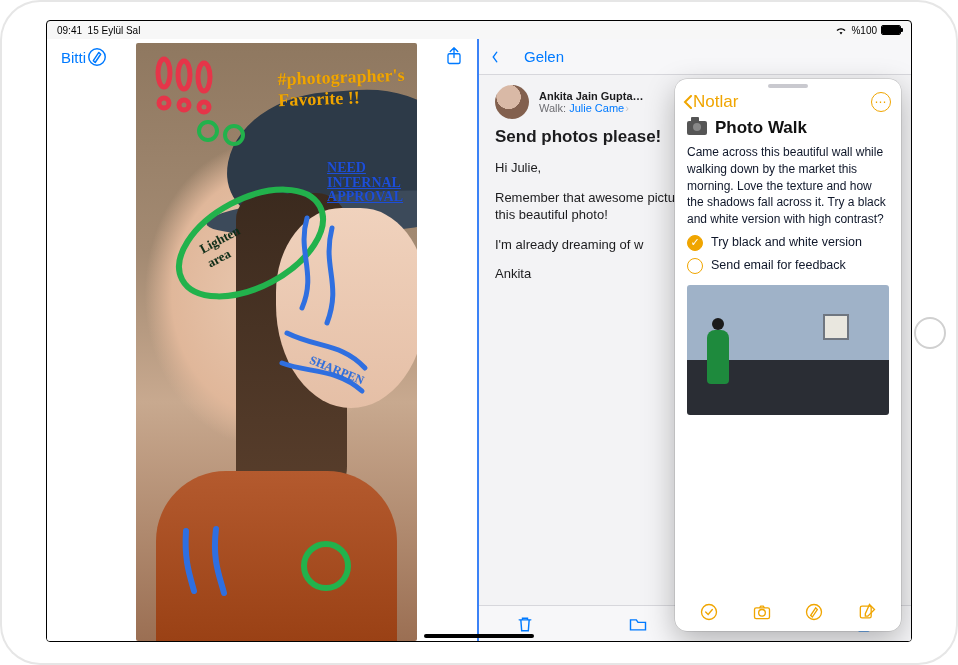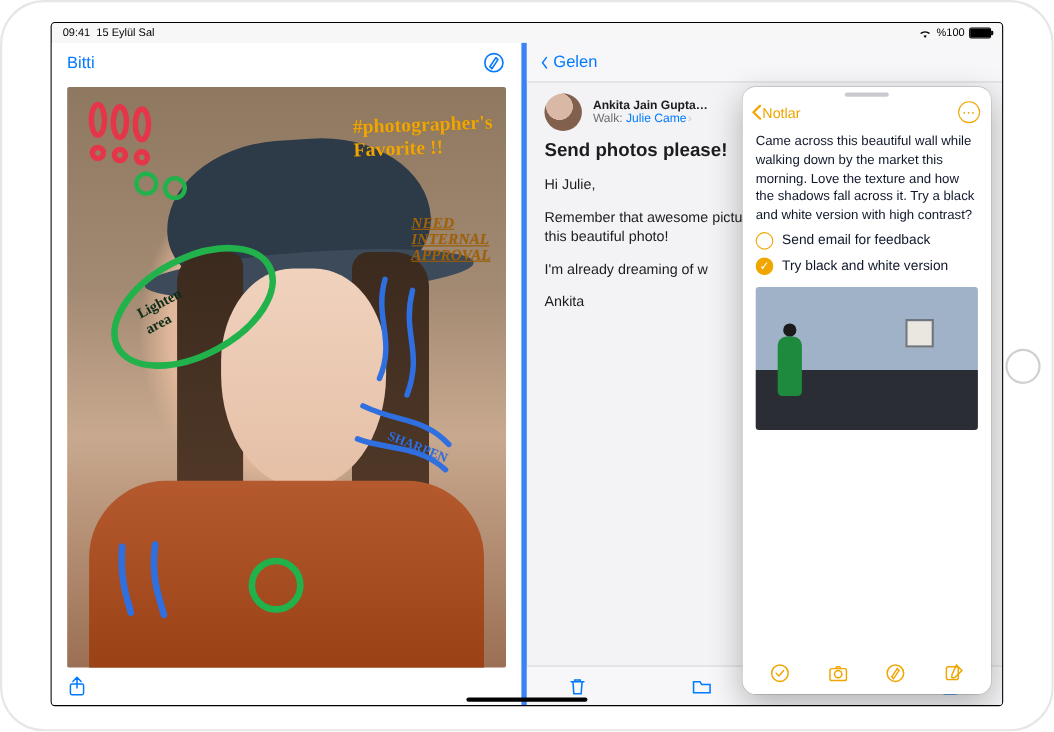--- a/index.html
+++ b/index.html
@@ -26,46 +26,46 @@
   .status-right { display: flex; align-items: center; gap: 4px; }
   .wifi { width: 12px; height: 9px; }
   .battery { width: 20px; height: 10px; border: 1px solid #000; border-radius: 2px; position: relative; }
   .battery::after { content: ""; position: absolute; right: -3px; top: 2px; width: 2px; height: 4px; background: #000; border-radius: 0 1px 1px 0; }
   .battery-fill { background: #000; width: 100%; height: 100%; border-radius: 1px; }
 
   .split {
     position: absolute; top: 18px; bottom: 0; left: 0; right: 0; display: flex;
   }
   
-  .left-pane { width: 432px; height: 100%; background: #fff; display: flex; flex-direction: column; border-right: 5px solid #3b82f6; }
+  .left-pane { width: 432px; height: 100%; background: #fff; display: flex; flex-direction: row; border-right: 2px solid #3b82f6; }
   .left-header { height: 36px; display: flex; align-items: center; justify-content: space-between; padding: 0 14px; }
   .left-header .done { color: #007aff; font-size: 15px; }
   .markup-icon { width: 22px; height: 22px; color: #007aff; }
   .photo-area { flex: 1; margin: 4px 14px 0 14px; position: relative; border-radius: 2px; overflow: hidden; }
   .photo-bg {
     position: absolute; inset: 0;
     background:
       radial-gradient(ellipse 180px 220px at 48% 42%, #e9c9b1 0%, #e0b79a 55%, rgba(0,0,0,0) 70%),
       linear-gradient(180deg, #8f7860 0%, #a38a72 35%, #c8a98f 60%, #9b6f53 100%);
   }
   
   .hat { position: absolute; top: 48px; left: 90px; width: 240px; height: 130px; background: #2d3a48; border-radius: 120px 120px 70px 70px / 90px 90px 60px 60px; transform: rotate(-4deg); }
   .hat-band { position: absolute; top: 150px; left: 70px; width: 300px; height: 40px; background: #3c4a5a; border-radius: 50%; transform: rotate(-4deg); }
   .face { position: absolute; top: 165px; left: 140px; width: 150px; height: 200px; background: linear-gradient(180deg,#f0d2bd,#e5bfa6); border-radius: 70px 70px 80px 80px / 90px 90px 110px 110px; }
   .hair-l { position: absolute; top: 150px; left: 100px; width: 60px; height: 320px; background: linear-gradient(180deg,#3b2a1e,#5a3f2c); border-radius: 40px 20px 30px 60px; }
   .hair-r { position: absolute; top: 150px; right: 70px; width: 70px; height: 320px; background: linear-gradient(180deg,#3b2a1e,#5a3f2c); border-radius: 20px 40px 60px 30px; }
   .jacket { position: absolute; bottom: 0; left: 20px; right: 20px; height: 170px; background: linear-gradient(180deg,#b45a2e,#9a4115); border-radius: 70px 70px 0 0; }
   .annot { position: absolute; font-family: "Comic Sans MS", "Marker Felt", cursive; font-weight: 700; text-shadow: 0 0 1px rgba(0,0,0,.15); white-space: pre; }
-  .red { color: #a16207; font-style: italic; }
+  .red { color: #1d4ed8; }
   .left-footer { height: 34px; display: flex; align-items: center; padding: 0 14px; }
   .share-icon { width: 18px; height: 20px; color: #007aff; }
 
   
   .right-pane { flex: 1; position: relative; background: #f3f3f5; }
-  .mail-header { height: 36px; display: flex; align-items: center; padding: 0 10px; font-size: 15px; color: #007aff; border-bottom: 1px solid #d7d7dc; background: #f7f7f9; }
+  .mail-header { height: 36px; display: flex; align-items: center; padding: 0 10px; font-size: 15px; color: #007aff; border-bottom: 1px solid #d7d7dc; background: #f7f7f9; gap: 21px; }
   .chev { width: 12px; height: 12px; margin-right: 2px; }
   .mail-body { padding: 10px 16px 0 16px; font-size: 13px; color: #1c1c1e; }
   .sender-row { display: flex; align-items: center; gap: 10px; margin-bottom: 8px; }
   .avatar { width: 34px; height: 34px; border-radius: 50%; background: radial-gradient(circle at 40% 35%, #d9b9a6 0 40%, #82604e 41% 100%); }
   .sender-name { font-weight: 600; font-size: 11px; }
   .to-line { font-size: 11px; color: #6e6e73; }
   .to-line .rcpt { color: #007aff; }
   .chev-small { color: #c7c7cc; font-size: 11px; margin-left: 1px; }
   .subject { font-size: 17px; font-weight: 700; margin: 6px 0 12px 0; }
   .mail-body p { margin-bottom: 12px; line-height: 1.35; }
@@ -78,21 +78,21 @@
 
   
   .slideover {
     position: absolute; top: 40px; right: 10px; bottom: 10px; width: 226px;
     background: #fff; border-radius: 12px;
     box-shadow: 0 10px 30px rgba(0,0,0,.28), 0 0 0 .5px rgba(0,0,0,.18);
     display: flex; flex-direction: column; overflow: hidden; z-index: 30;
   }
   .so-grab { align-self: center; width: 40px; height: 4px; border-radius: 2px; background: #c9c9cf; margin: 5px 0 2px; }
   .so-header { display: flex; align-items: center; justify-content: space-between; padding: 2px 10px 6px 8px; }
-  .so-back { color: #f0a500; font-size: 13px; display: flex; align-items: center; }
+  .so-back { color: #f0a500; font-size: 17px; display: flex; align-items: center; }
   .so-more { width: 20px; height: 20px; border: 1.4px solid #f0a500; border-radius: 50%; display: flex; align-items: center; justify-content: center; color: #f0a500; font-size: 12px; letter-spacing: 1px; }
   .so-title-row { display: flex; align-items: center; gap: 8px; padding: 0 12px 4px 12px; }
   .cam-ic { width: 20px; height: 14px; background: #555; border-radius: 2px; position: relative; }
   .cam-ic::before { content: ""; position: absolute; top: -4px; left: 4px; width: 8px; height: 4px; background: #555; border-radius: 1px 1px 0 0; }
   .cam-ic::after { content: ""; position: absolute; top: 2px; left: 6px; width: 8px; height: 8px; background: #888; border-radius: 50%; }
   .so-title { font-size: 17px; font-weight: 700; color: #111; }
   .so-content { padding: 2px 12px 6px 12px; font-size: 12px; color: #0f172a; line-height: 1.4; flex: 1; overflow: hidden; }
   .todo { display: flex; align-items: center; gap: 8px; margin-top: 6px; font-size: 12.5px; }
   .todo .circ { width: 16px; height: 16px; border-radius: 50%; border: 1.5px solid #f0a500; display: flex; align-items: center; justify-content: center; flex: none; }
   .todo .circ.checked { background: #f0a500; }
@@ -256,29 +256,33 @@
           <div class="so-grab"></div>
           <div class="so-header">
             <div class="so-back">
               <svg width="10" height="14" viewBox="0 0 10 14">
                   <path d="M8 1 2 7l6 6" fill="none" stroke="#f0a500" stroke-width="2" stroke-linecap="round"></path>
                 </svg>
               <span>Notlar</span>
             </div>
             <div class="so-more">⋯</div>
           </div>
+          <div class="so-title-row">
+            <div class="cam-ic"></div>
+            <div class="so-title">Photo Walk</div>
+          </div>
           <div class="so-content">
             <div>Came across this beautiful wall while walking down by the market this morning. Love the texture and how the shadows fall across it. Try a black and white version with high contrast?</div>
             <div class="todo">
+              <div class="circ checked"></div>
+              <span>Try black and white version</span>
+            </div>
+            <div class="todo">
               <div class="circ"></div>
               <span>Send email for feedback</span>
-            </div>
-            <div class="todo">
-              <div class="circ checked"></div>
-              <span>Try black and white version</span>
             </div>
             <div class="note-img">
               <div class="window"></div>
               <div class="person"></div>
             </div>
           </div>
           <div class="so-footer">
             <svg class="fic" viewBox="0 0 24 24">
                 <circle cx="12" cy="12" r="9" fill="none" stroke="#f0a500" stroke-width="1.6"></circle>
                 <path d="M8 12l3 3 5-6" fill="none" stroke="#f0a500" stroke-width="1.6" stroke-linecap="round"></path>

